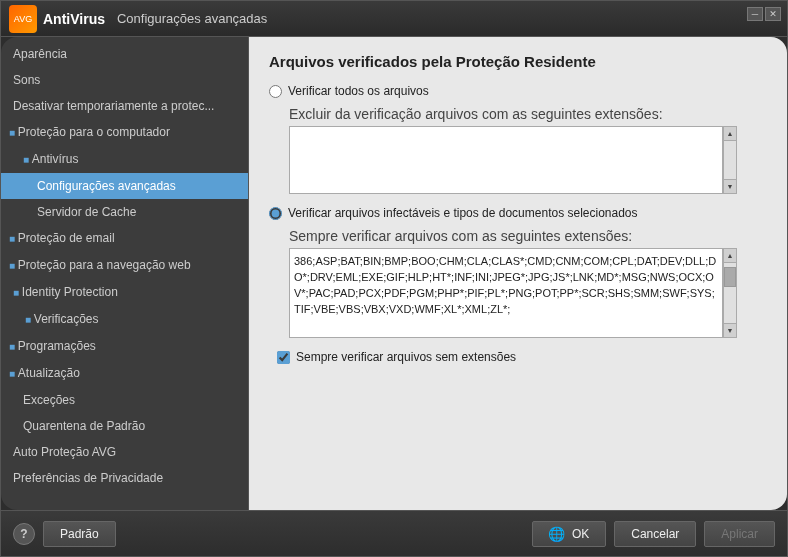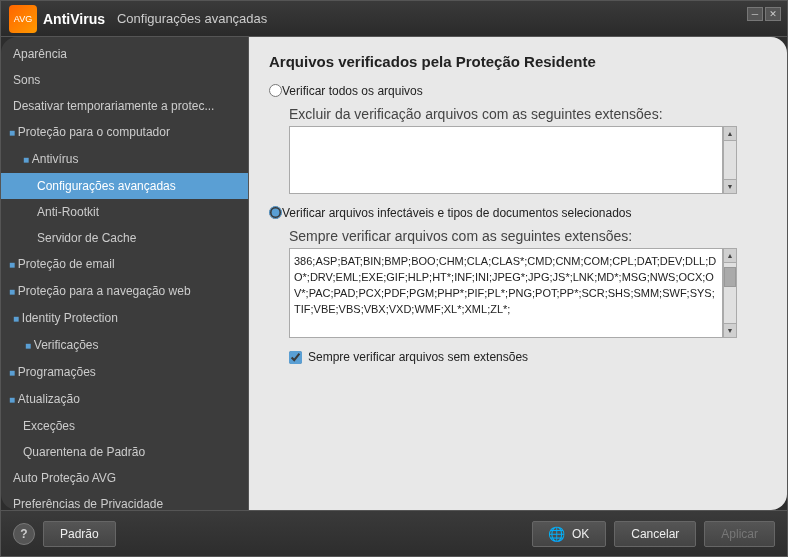--- a/index.html
+++ b/index.html
@@ -119,21 +119,22 @@
       overflow-y: auto;
     }
     .content-title {
       font-size: 15px;
       font-weight: bold;
       color: #222;
       margin-bottom: 14px;
     }
     .radio-option {
       display: flex;
-      align-items: flex-start;
+      align-items: flex-end;
+      gap: 6px;
       margin-bottom: 8px;
       cursor: pointer;
     }
     .radio-input {
       width: 13px;
       height: 13px;
       accent-color: #5a9fd4;
     }
     .radio-label {
       font-size: 12px;
@@ -161,21 +162,21 @@
       color: #222;
       overflow-y: auto;
     }
     .text-area-box::-webkit-scrollbar { width: 14px; }
     .text-area-box::-webkit-scrollbar-track { background: #e0e0e0; border-left: 1px solid #aaa; }
     .text-area-box::-webkit-scrollbar-thumb { background: #aaa; border: 1px solid #999; }
     .checkbox-row {
       display: flex;
       align-items: center;
       gap: 6px;
-      margin-left: 20px;
+      margin-left: 8px;
       margin-top: 8px;
     }
     .checkbox-input {
       width: 13px;
       height: 13px;
       accent-color: #5a9fd4;
     }
     .checkbox-label {
       font-size: 12px;
       color: #222;
@@ -248,21 +249,20 @@
       <div class="sidebar-item">Aparência</div>
       <div class="sidebar-item">Sons</div>
       <div class="sidebar-item">Desativar temporariamente a protec...</div>
       <div class="sidebar-item" style="padding-left:8px;">
         <span class="expand-icon">■ </span><span>Proteção para o computador</span>
       </div>
       <div class="sidebar-item indent1" style="padding-left:22px;">
         <span class="expand-icon">■ </span><span>Antivírus</span>
       </div>
       <div class="sidebar-item indent2 active" style="padding-left:36px;">Configurações avançadas</div>
-      <div class="sidebar-item indent2" style="padding-left:36px;">Anti-Rootkit</div>
       <div class="sidebar-item indent2" style="padding-left:36px;">Servidor de Cache</div>
       <div class="sidebar-item" style="padding-left:8px;">
         <span class="expand-icon">■ </span><span>Proteção de email</span>
       </div>
       <div class="sidebar-item" style="padding-left:8px;">
         <span class="expand-icon">■ </span><span>Proteção para a navegação web</span>
       </div>
       <div class="sidebar-item" style="padding-left:12px;">
         <span class="expand-icon">■ </span><span>Identity Protection</span>
       </div>

